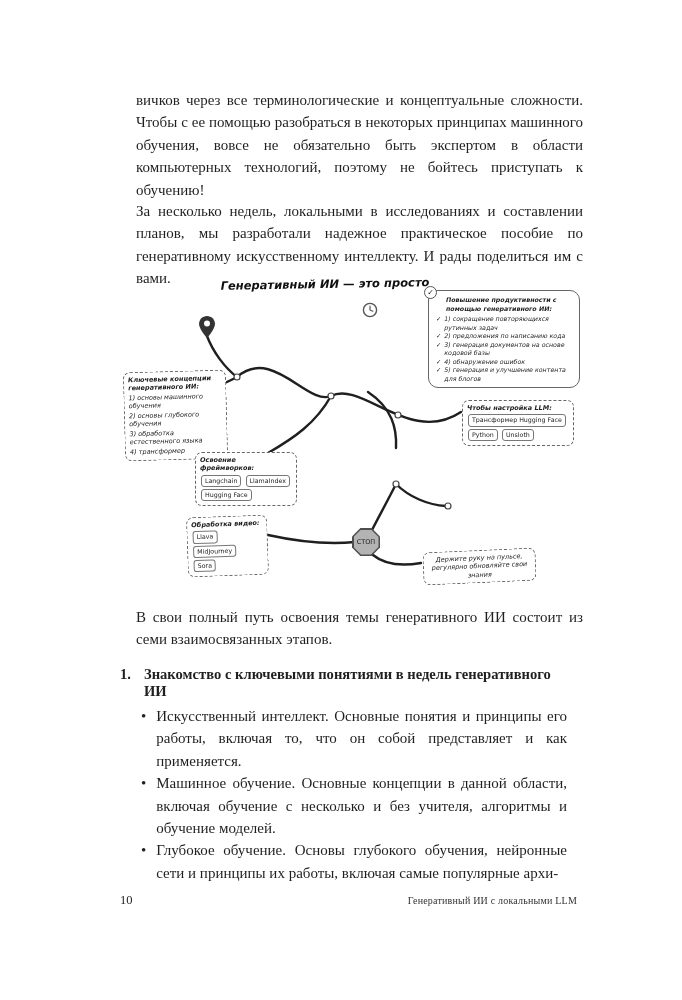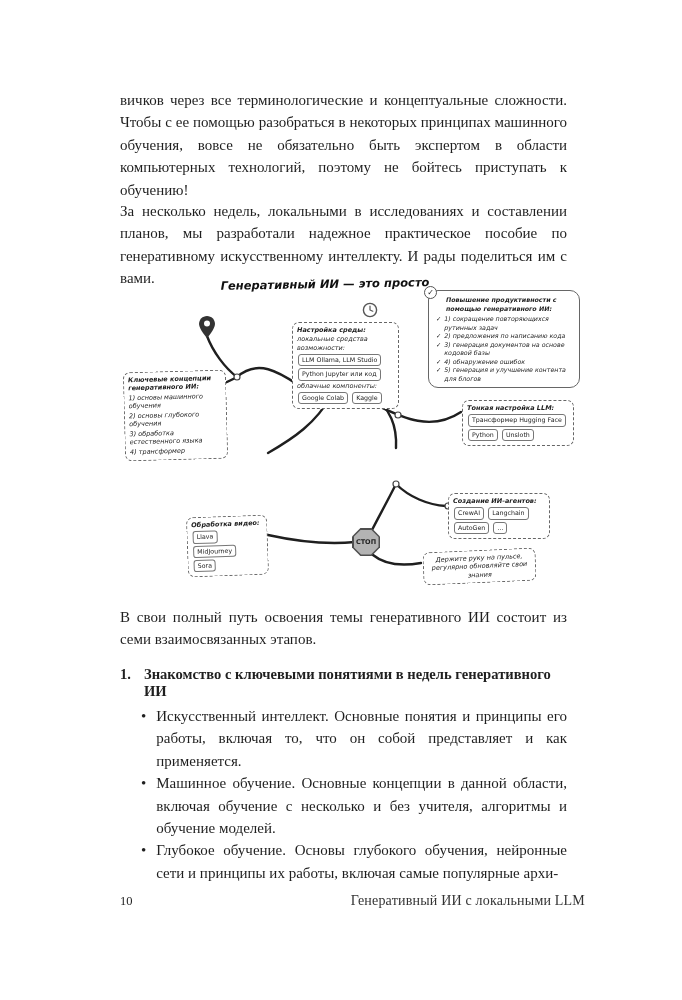--- a/index.html
+++ b/index.html
@@ -1,31 +1,31 @@
 <!DOCTYPE html>
 <html><head>
 <meta charset="utf-8">
 <style>
   *{box-sizing:border-box;margin:0;padding:0}
   html,body{background:#ffffff}
   body{
     width:682px;height:1000px;position:relative;overflow:hidden;
     font-family:"Liberation Serif",serif;color:#1f1f1f;
   }
-  .para{position:absolute;left:120px;width:447px;font-size:15px;line-height:22.4px;text-align:justify}
+  .para{position:absolute;left:136px;width:447px;font-size:15px;line-height:22.4px;text-align:justify}
   .p1{top:89px}
   .p2{top:200px}
   .p3{top:606px}
   .heading{position:absolute;left:120px;top:666px;width:447px;font-weight:bold;font-size:14.6px;display:flex;gap:13px}
   .bullets{position:absolute;left:141px;top:705px;width:426px}
   .bullet{display:flex;gap:10px;font-size:15px;line-height:22.4px;text-align:justify}
   .bmark{flex:0 0 auto}
-  .footer{position:absolute;left:120px;right:97px;top:893px;display:flex;justify-content:space-between;align-items:center}
+  .footer{position:absolute;left:120px;right:105px;top:893px;display:flex;justify-content:space-between;align-items:center}
   .pgnum{font-size:12.5px}
-  .bookname{font-size:14px;color:#333;letter-spacing:.2px}
+  .bookname{font-size:10px;color:#333;letter-spacing:.2px}
 
   
   .diagram{position:absolute;left:110px;top:276px;width:470px;height:326px;font-family:"DejaVu Sans",sans-serif}
   .lines{position:absolute;left:0;top:0}
   .dg-title{position:absolute;left:95px;top:1px;width:240px;text-align:center;
     font-size:11.5px;font-weight:bold;font-style:italic;transform:rotate(-1deg);color:#111}
   .node{position:absolute;border:1px dashed #666;border-radius:7px;background:#fff;
     padding:3px 4px;font-size:6.5px;font-style:italic;color:#222;line-height:1.3}
   .nd-title{font-weight:bold;margin-bottom:1px}
   .nd-line{margin-bottom:1px}
@@ -43,21 +43,21 @@
   .n-fine{left:352px;top:124px;width:112px}
   .n-frame{left:85px;top:176px;width:102px}
   .n-enrich{left:234px;top:174px;width:105px}
   .n-agents{left:338px;top:217px;width:102px}
   .n-video{left:77px;top:240px;width:81px;transform:rotate(-2deg)}
   .n-remind{left:313px;top:274px;width:113px;transform:rotate(-2.5deg);text-align:center}
   .stop-outer{position:absolute;left:242px;top:252px;width:28px;height:28px;background:#4e4e4e;
     clip-path:polygon(30% 0,70% 0,100% 30%,100% 70%,70% 100%,30% 100%,0 70%,0 30%)}
   .stop-inner{position:absolute;left:1.5px;top:1.5px;width:25px;height:25px;background:#b3b3b3;
     clip-path:polygon(30% 0,70% 0,100% 30%,100% 70%,70% 100%,30% 100%,0 70%,0 30%);
-    display:flex;align-items:center;justify-content:center;font-size:6.5px;font-weight:bold;color:#222;font-style:normal}
+    display:flex;align-items:center;justify-content:center;font-size:6.5px;font-weight:normal;color:#222;font-style:normal}
   .pin{position:absolute;left:89px;top:40px}
   .clock{position:absolute;left:252px;top:26px}
 </style>
 </head>
 <body>
 
 <div>
 
   <div class="para p1">вичков через все терминологические и концептуальные сложности. Чтобы с ее помощью разобраться в некоторых принципах машинного обучения, вовсе не обязательно быть экспертом в области компьютерных технологий, поэтому не бойтесь приступать к обучению!</div>
   <div class="para p2">За несколько недель, локальными в исследованиях и составлении планов, мы разработали надежное практическое пособие по генеративному искусственному интеллекту. И рады поделиться им с вами.</div>
@@ -99,29 +99,20 @@
     </svg>
 
     <div class="node n-key">
       <div class="nd-title">Ключевые концепции генеративного ИИ:</div>
       <div class="nd-line">1) основы машинного обучения</div>
       <div class="nd-line">2) основы глубокого обучения</div>
       <div class="nd-line">3) обработка естественного языка</div>
       <div class="nd-line">4) трансформер</div>
     </div>
 
-    <div class="node n-env">
-      <div class="nd-title">Настройка среды:</div>
-      <div class="nd-line">локальные средства возможности:</div>
-      <span class="chip">LLM Ollama, LLM Studio</span>
-      <span class="chip">Python Jupyter или код</span>
-      <div class="nd-line">облачные компоненты:</div>
-      <span class="chip">Google Colab</span>
-      <span class="chip">Kaggle</span>
-    </div>
 
     <div class="n-check">
       <div class="ck-badge">✓</div>
       <div class="ck-title">Повышение продуктивности с помощью генеративного ИИ:</div>
       <div class="ck-row">
           <span class="ck">✓</span>
           <span>1) сокращение повторяющихся рутинных задач</span>
         </div>
       <div class="ck-row">
           <span class="ck">✓</span>
@@ -135,35 +126,34 @@
           <span class="ck">✓</span>
           <span>4) обнаружение ошибок</span>
         </div>
       <div class="ck-row">
           <span class="ck">✓</span>
           <span>5) генерация и улучшение контента для блогов</span>
         </div>
     </div>
 
     <div class="node n-fine">
-      <div class="nd-title">Тонкая настройка LLM:</div>
+      <div class="nd-title">Чтобы настройка LLM:</div>
       <span class="chip">Трансформер Hugging Face</span>
       <span class="chip">Python</span>
       <span class="chip">Unsloth</span>
     </div>
 
+    <div class="node n-frame">
+      <div class="nd-title">Освоение фреймворков:</div>
+      <span class="chip">Langchain</span>
+      <span class="chip">LlamaIndex</span>
+      <span class="chip">Hugging Face</span>
+    </div>
 
 
-    <div class="node n-agents">
-      <div class="nd-title">Создание ИИ-агентов:</div>
-      <span class="chip">CrewAI</span>
-      <span class="chip">Langchain</span>
-      <span class="chip">AutoGen</span>
-      <span class="chip">...</span>
-    </div>
 
     <div class="node n-video">
       <div class="nd-title">Обработка видео:</div>
       <span class="chip">Llava</span>
       <span class="chip">MidJourney</span>
       <span class="chip">Sora</span>
     </div>
 
     <div class="stop-outer">
       <div class="stop-inner">СТОП</div>

